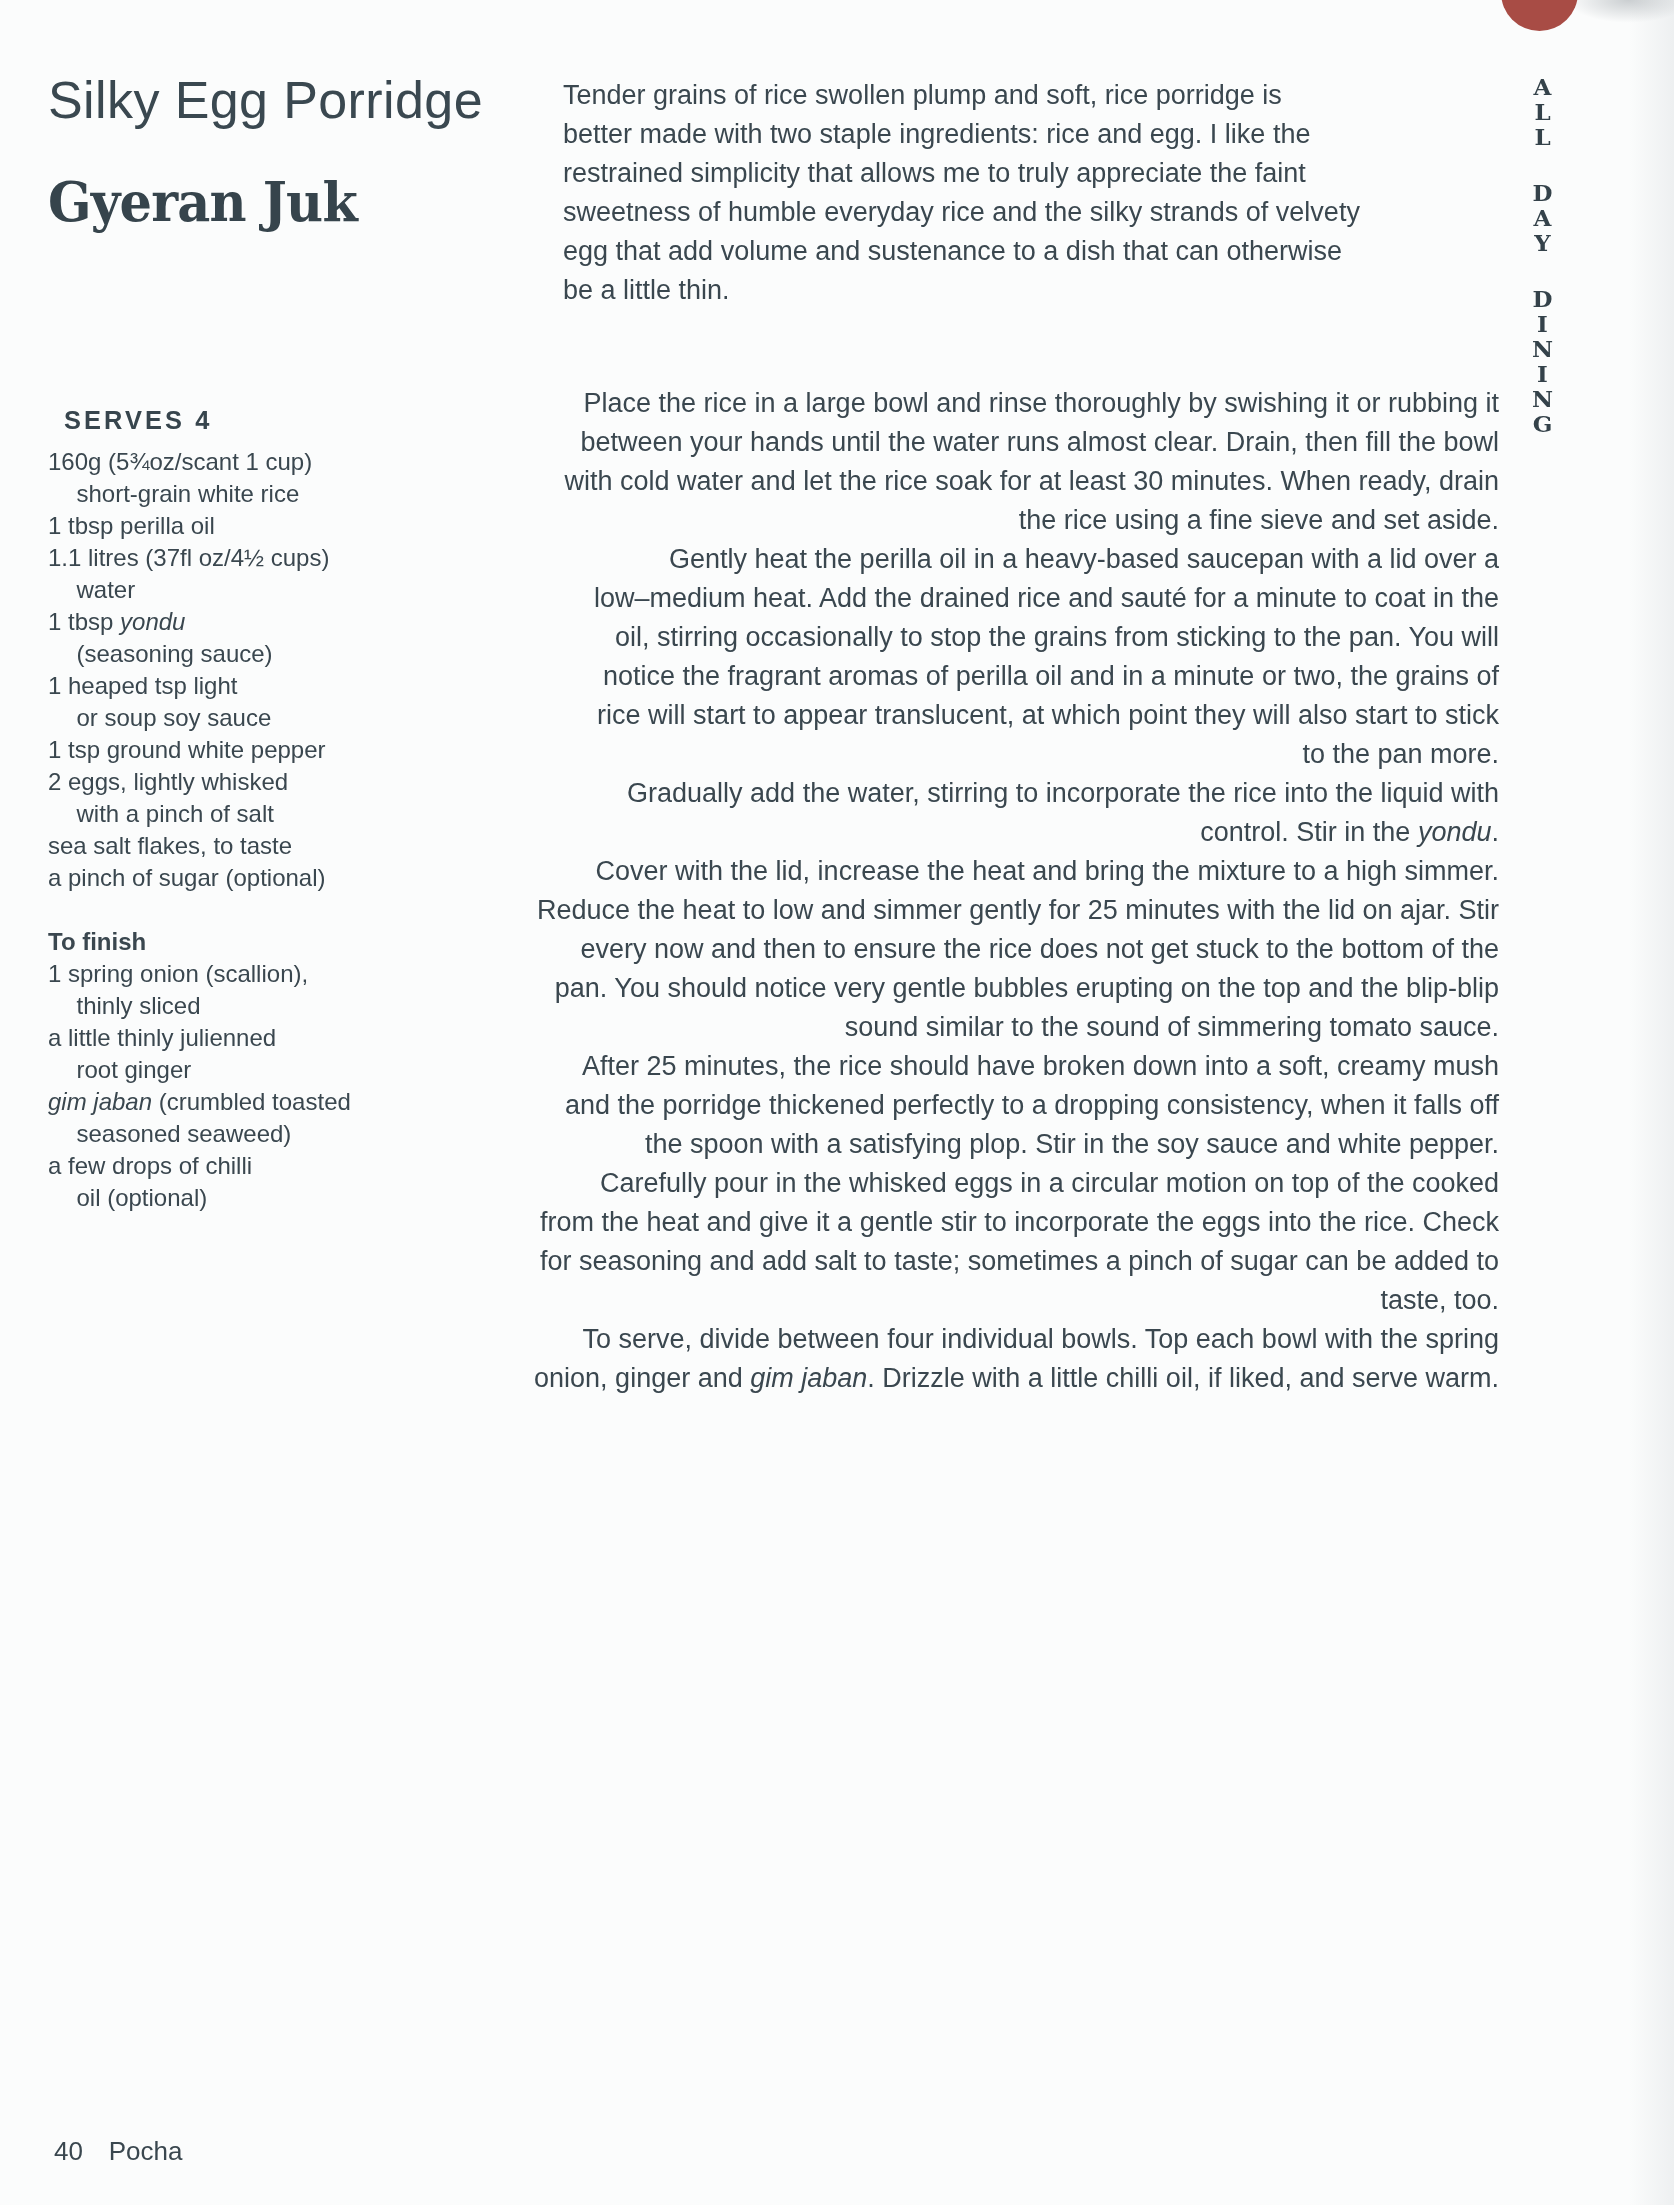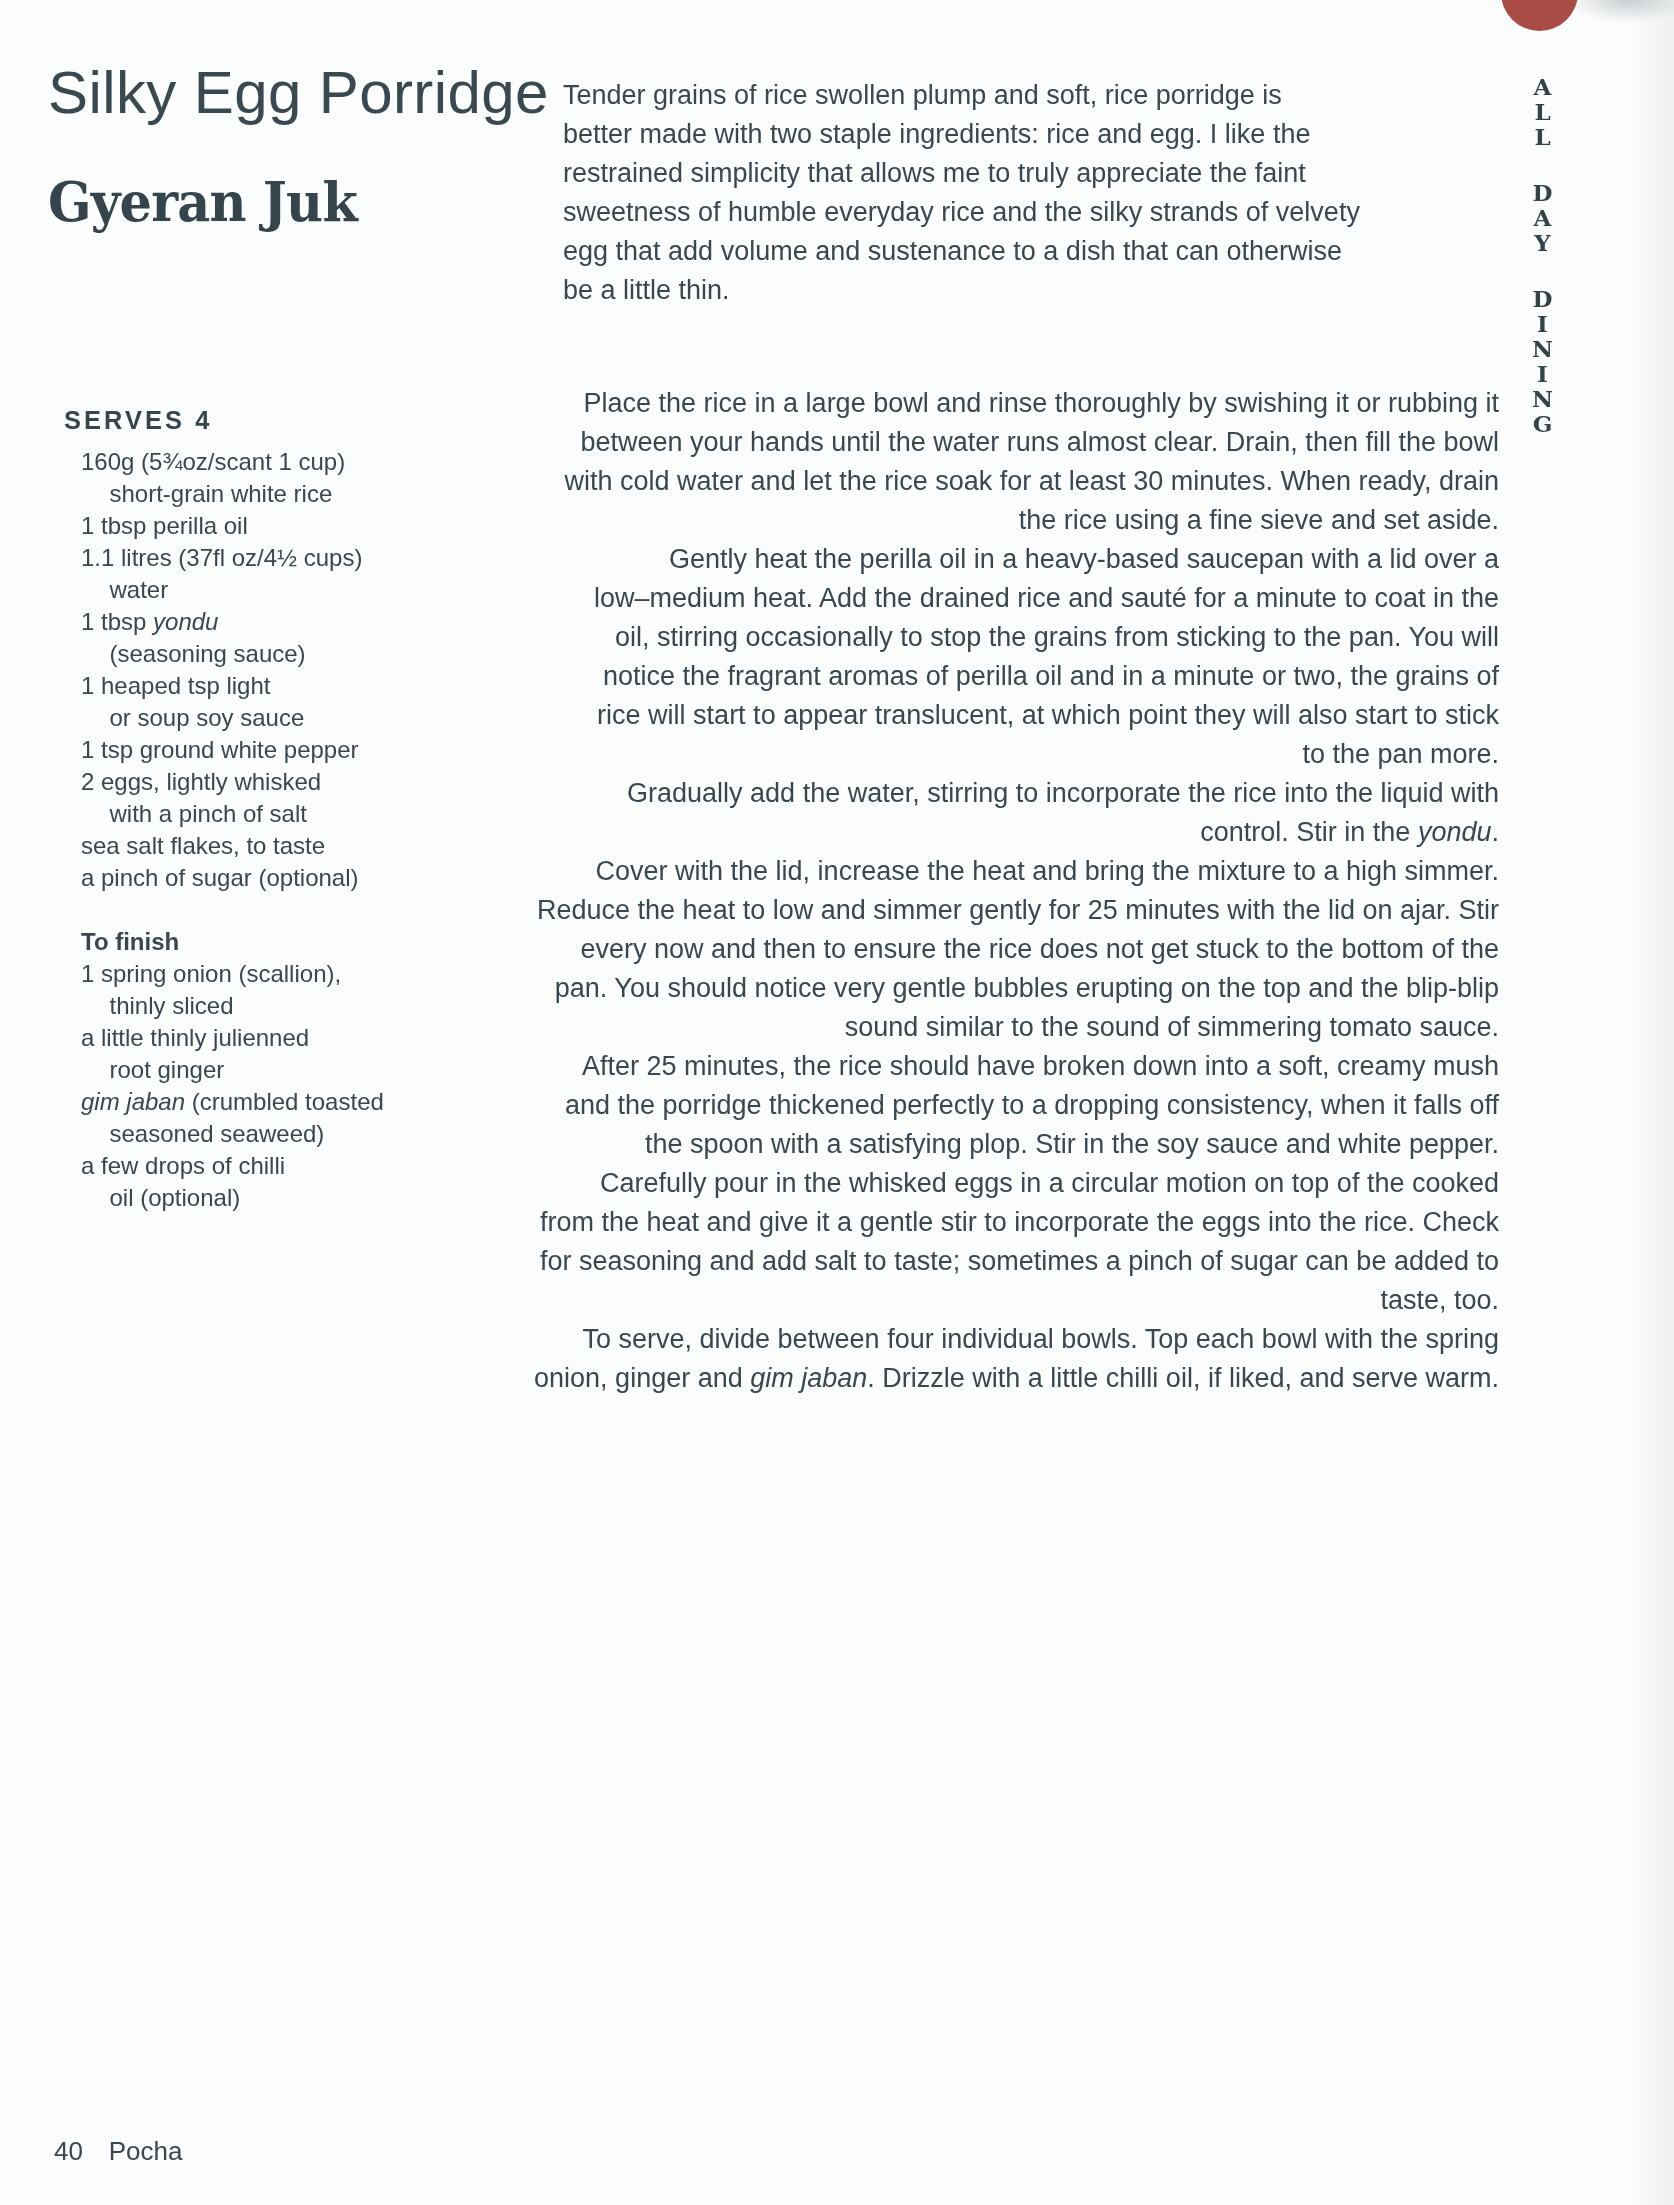--- a/index.html
+++ b/index.html
@@ -15,44 +15,44 @@
   }
   .corner-smudge {
     position: absolute; right: -15.4px; top: -23px; width: 123px; height: 46px;
     background: radial-gradient(ellipse at center, rgba(170,176,180,0.6) 0%, rgba(200,205,208,0) 70%);
   }
   .red-tab {
     position: absolute; left: 1501px; top: -46px; width: 77px; height: 77px;
     border-radius: 50%;
   }
   .title {
-    position: absolute; left: 48px; top: 58px; margin: 0;
+    position: absolute; left: 48px; top: 70px; margin: 0;
     font-family: "Liberation Sans", "DejaVu Sans", sans-serif;
-    font-weight: normal; font-size: 60px; letter-spacing: 0.4px;
+    font-weight: normal; font-size: 52px; letter-spacing: 0.4px;
     color: #3a4850; white-space: nowrap;
   }
   .subtitle {
     position: absolute; left: 48px; top: 171px; margin: 0;
     font-family: "DejaVu Serif", "Liberation Serif", serif;
     font-weight: 900; font-size: 51px; letter-spacing: -0.8px;
     color: #36444c; white-space: nowrap;
     transform: scaleY(1.05); transform-origin: left top;
   }
   .intro {
     position: absolute; left: 563px; top: 76px; width: 910px; margin: 0;
     font-size: 27px; line-height: 39px; color: #3a474f;
   }
   .intro .line { display: block; white-space: nowrap; }
   .serves {
     position: absolute; left: 48px; top: 390px; margin: 16px;
     font-weight: bold; font-size: 25.4px; letter-spacing: 3.1px; color: #37454d;
   }
   .ingredients {
     position: absolute; left: 48px; top: 446px; width: 355px;
-    font-size: 24px; line-height: 32px; color: #3a474f; margin-left: 33px;
+    font-size: 24px; line-height: 32px; color: #3a474f;
   }
   .ingredients .row { display: block; white-space: nowrap; }
   .ingredients .cont { padding-left: 28.5px; }
   .ingredients .gap { height: 32px; }
   .ingredients .head { font-weight: bold; }
   .method {
     position: absolute; left: 419px; top: 384px; width: 1080px;
     font-size: 27px; line-height: 39px; color: #3a474f;
   }
   .method .line { display: block; white-space: nowrap; text-align: right; }

